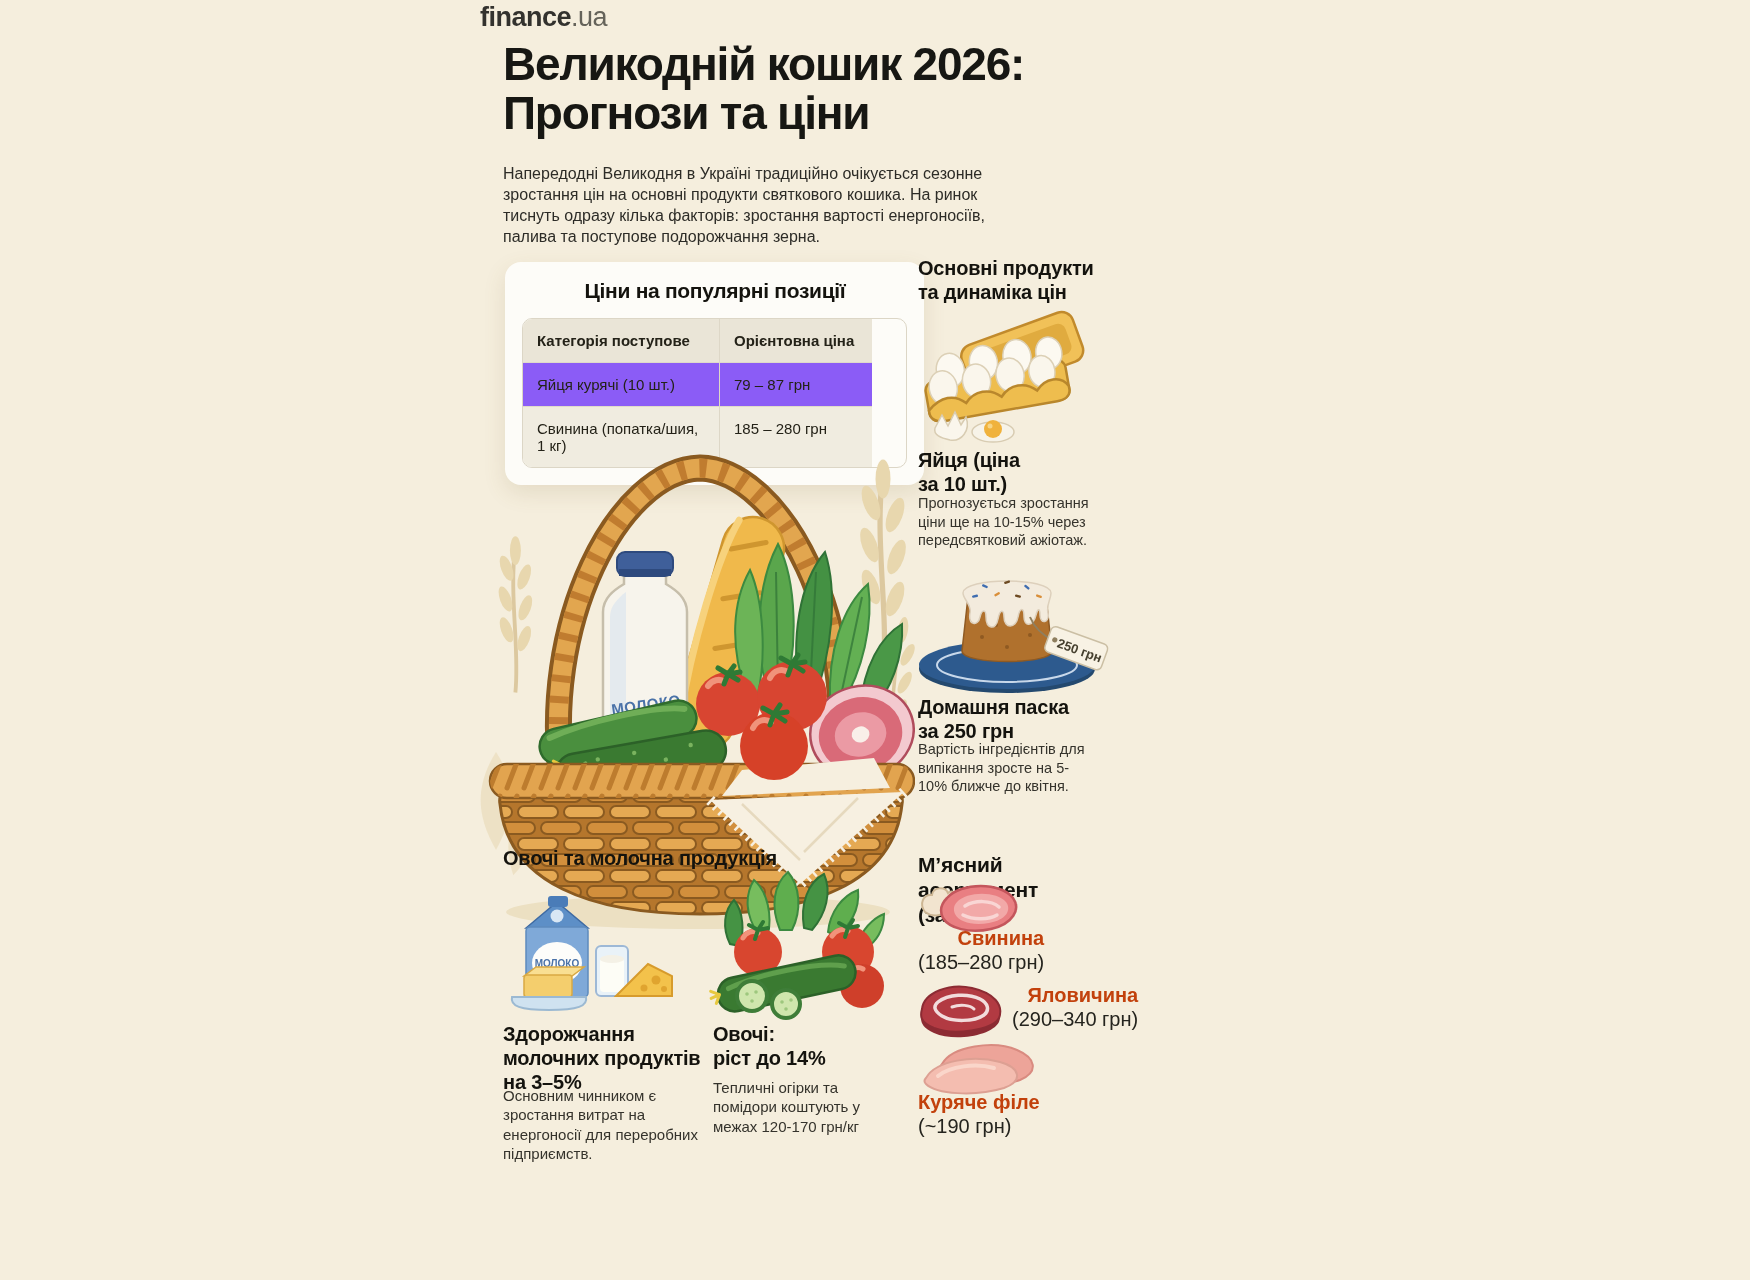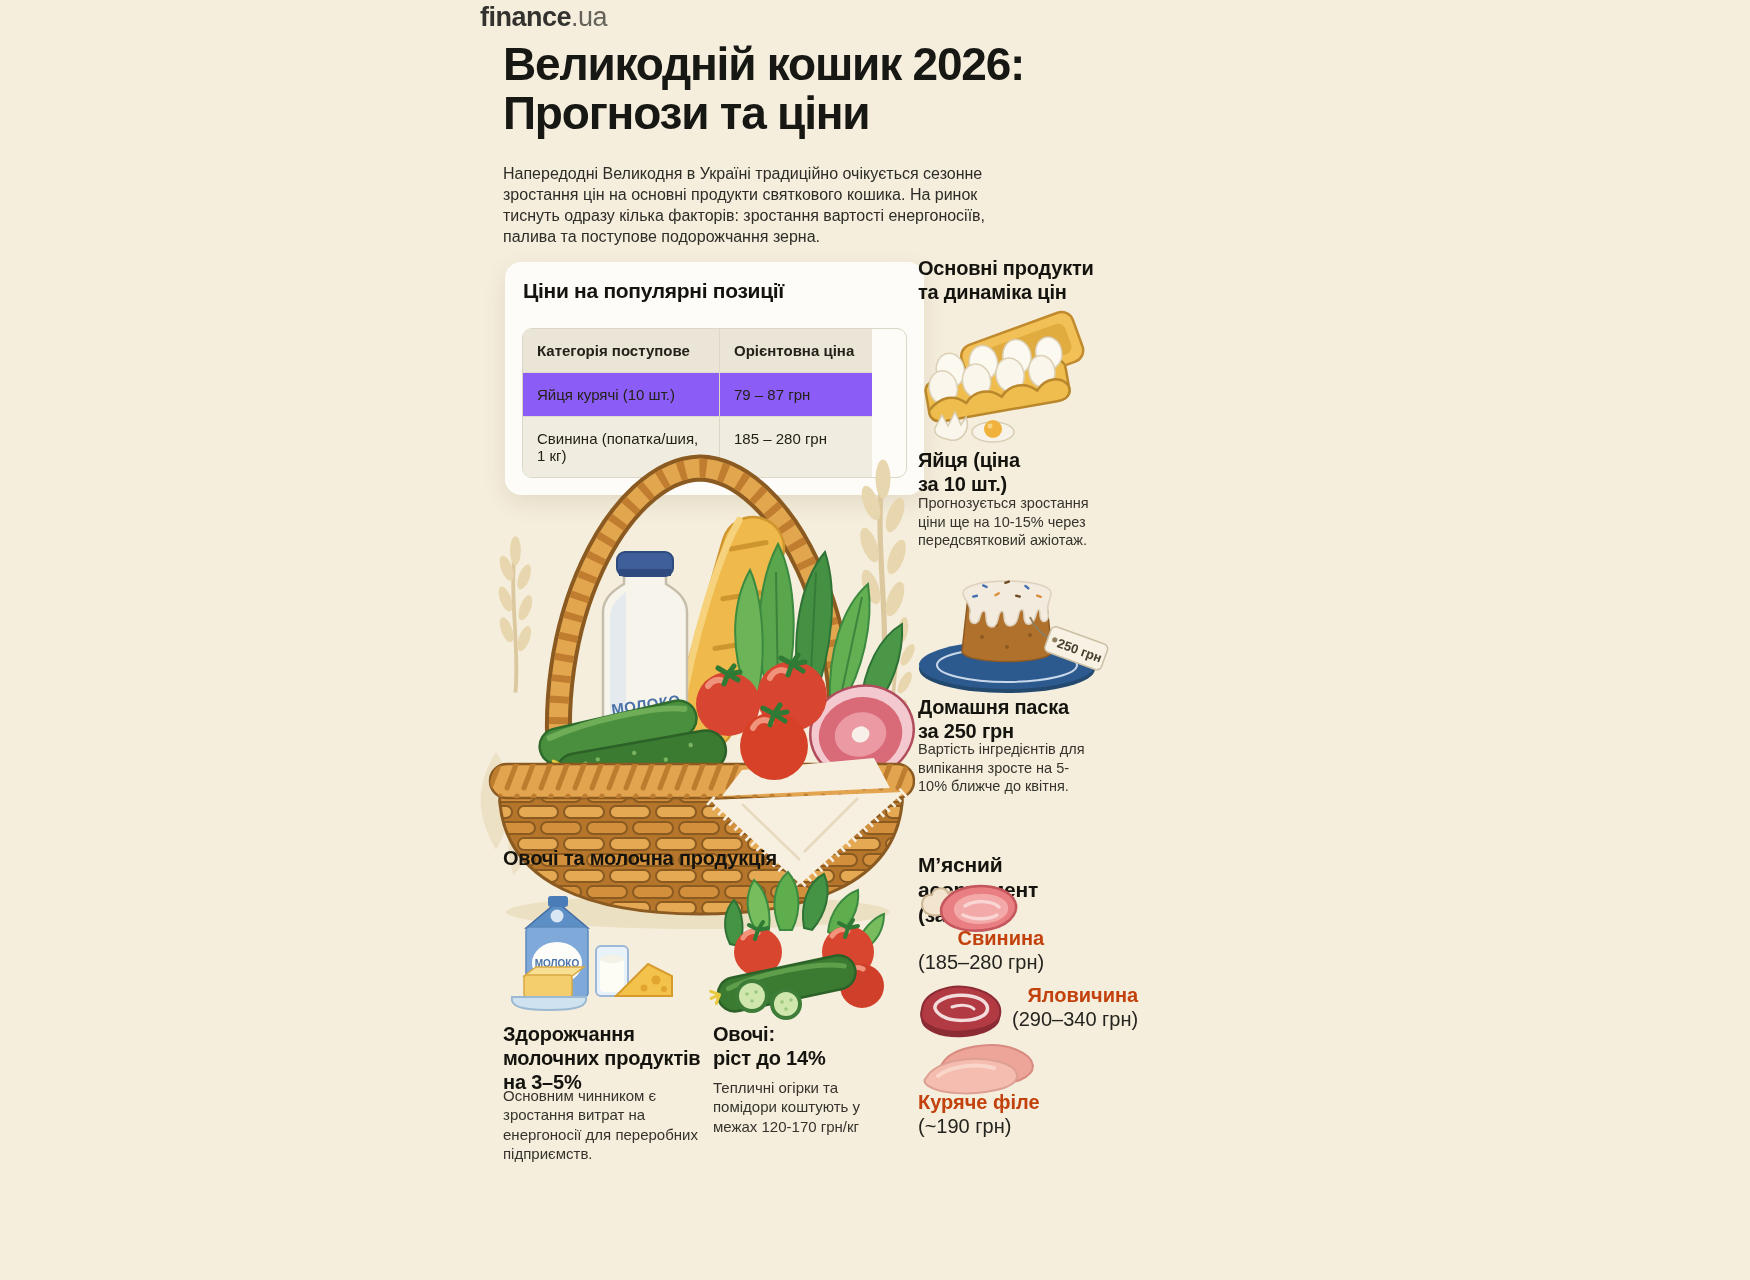--- a/index.html
+++ b/index.html
@@ -14,21 +14,21 @@
   .logo { font-size:27px; font-weight:700; letter-spacing:-0.5px; color:#33322e; }
   .logo .ua { font-weight:500; color:#65635a; }
 
   .title { font-size:46px; font-weight:800; line-height:1.06; letter-spacing:-1.2px; color:#171713; }
   .intro { font-size:16px; line-height:1.32; color:#2d2c27; }
 
   .card {
     background:#fdfcf8; border-radius:16px; padding:15px 17px 17px;
     box-shadow:0 8px 22px rgba(130,105,60,.14);
   }
-  .card-title { font-size:21px; font-weight:800; letter-spacing:-0.3px; color:#14130e; margin:2px 0 25px 1px; }
+  .card-title { font-size:21px; font-weight:800; letter-spacing:-0.3px; color:#14130e; margin:2px 0 15px 1px;text-align:center; }
   .ptable {
     display:grid; grid-template-columns:196px 153px;
     border:1px solid #dcd6c6; border-radius:10px; overflow:hidden; font-size:15px;
   }
   .pt-cell { padding:13px 14px; background:#8b5cf6; border-top:1px solid #e0dacb; color:#242218; }
   .pt-head { background:#eae5d7; font-weight:700; border-top:none; }
   .pt-alt  { background:#f0ece0; }
   .pt-price { border-left:1px solid #ddd7c7; }
 
   .h2 { font-size:20px; font-weight:800; line-height:1.2; letter-spacing:-0.2px; color:#14130e; }

